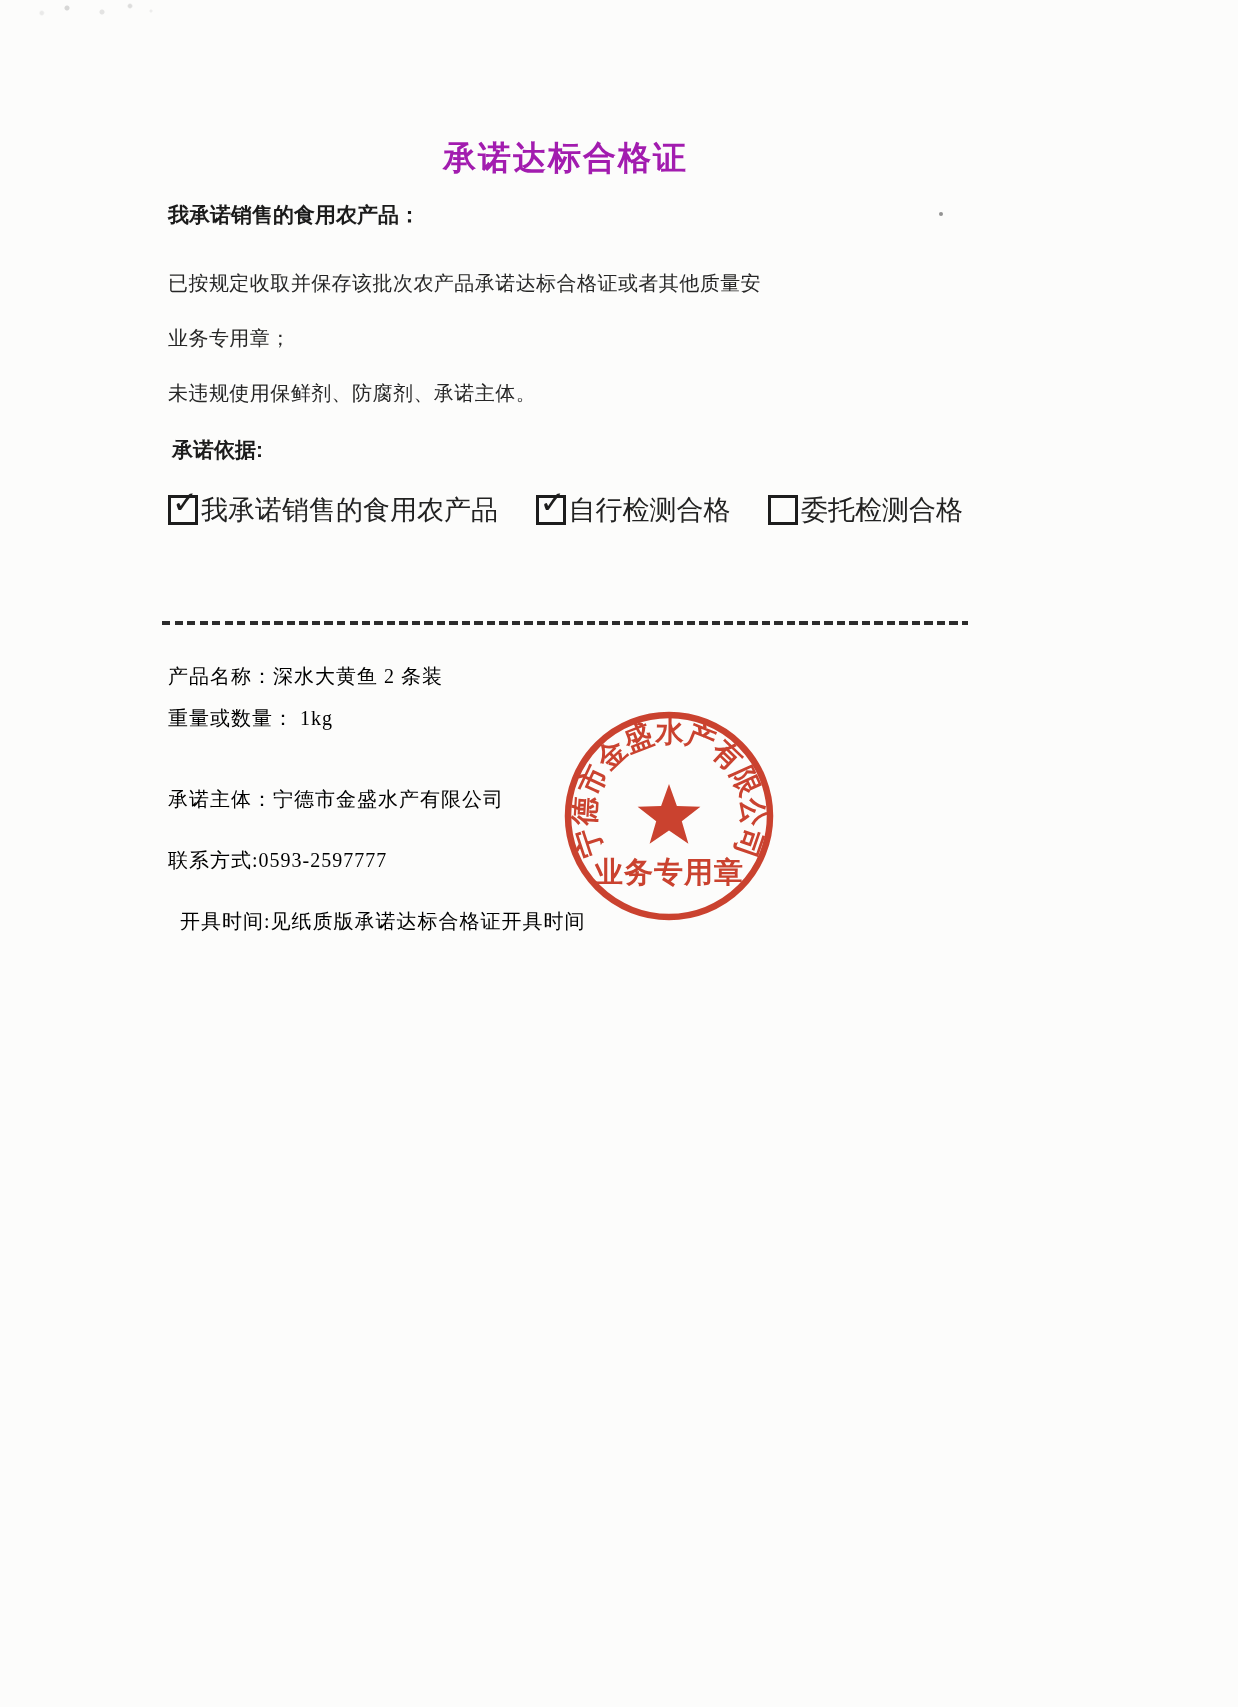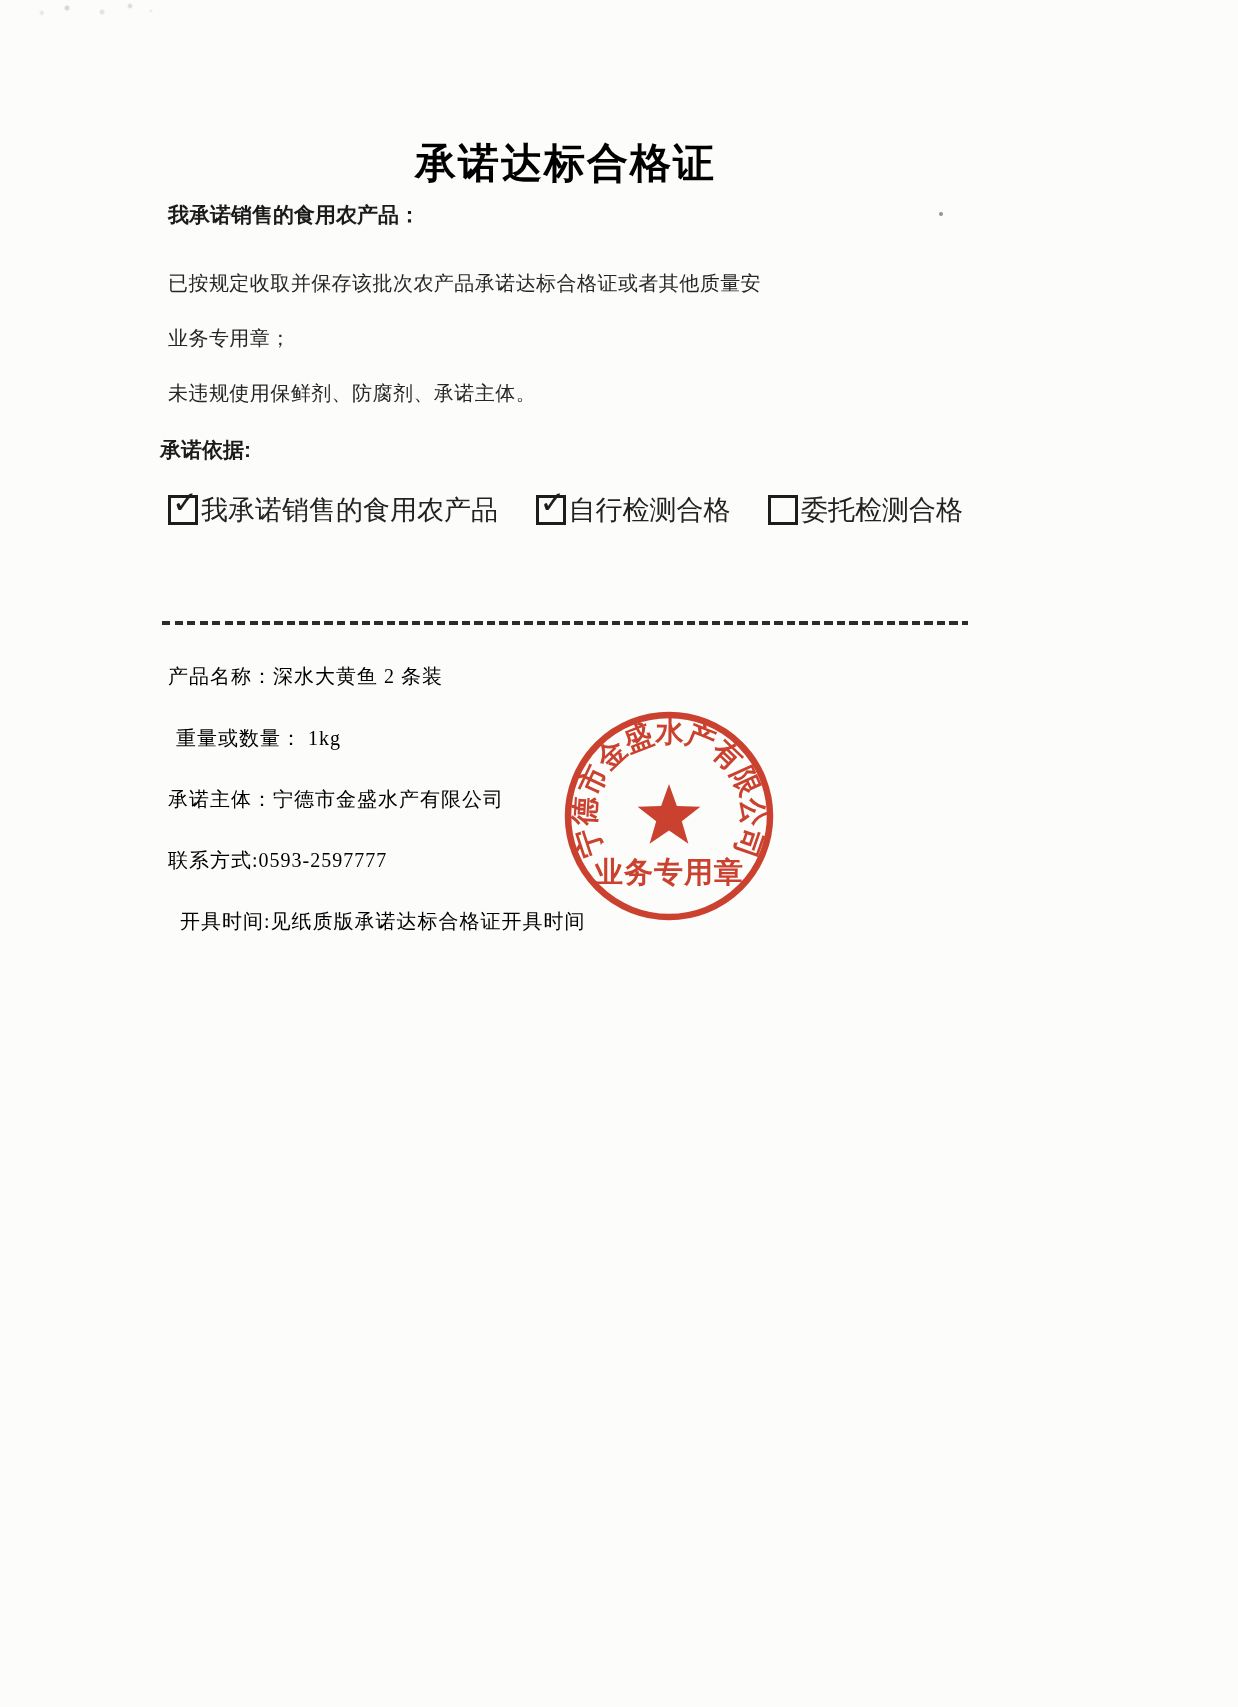--- a/index.html
+++ b/index.html
@@ -29,29 +29,29 @@
     position: absolute; left: 939px; top: 212px; width: 4px; height: 4px;
     border-radius: 50%; background: rgba(60,60,60,.55);
   }
 
   .abs { position: absolute; white-space: nowrap; }
 
   .doc-title {
     left: 168px; top: 136px; width: 795px;
     text-align: center;
     font-family: Liberation Serif, serif;
-    font-weight: 700; font-size: 41px; letter-spacing: 2px;
-    color: #000000;
+    font-weight: 700; font-size: 33px; letter-spacing: 2px;
+    color: #a21caf;
   }
   .h-bold {
     font-family: "Liberation Sans", sans-serif;
     font-weight: 700; font-size: 21px; color: #1b1b1b;
   }
   .heading1 { left: 168px; top: 201px; }
-  .heading2 { left: 160px; top: 436px; text-align: right; }
+  .heading2 { left: 172px; top: 436px; text-align: right; }
 
   .body-line {
     font-size: 20px; color: #262626; letter-spacing: 0.45px;
   }
   .p1 { left: 168px; top: 270px; width: 800px; }
   .p2 { left: 168px; top: 325px; }
   .p3 { left: 168px; top: 380px; }
 
   .check-row {
     left: 168px; top: 492px; width: 795px;
@@ -76,21 +76,21 @@
   .dash-line {
     left: 162px; top: 621px; width: 806px; height: 4px;
     background: repeating-linear-gradient(90deg,
       #2c2c2c 0px, #2c2c2c 8px, transparent 8px, transparent 12.5px);
   }
 
   .field {
     font-size: 20px; color: #000000; letter-spacing: 1px;
   }
   .f1 { left: 168px; top: 663px; }
-  .f2 { left: 168px; top: 725px; margin-left: 8px; }
+  .f2 { left: 168px; top: 705px; }
   .f3 { left: 168px; top: 786px; }
   .f4 { left: 168px; top: 847px; }
   .f5 { left: 168px; top: 908px; margin-left: 12px; }
 
   .stamp {
     position: absolute; left: 557px; top: 704px;
     width: 224px; height: 224px;
     mix-blend-mode: multiply;
     opacity: 0.93;
   }

